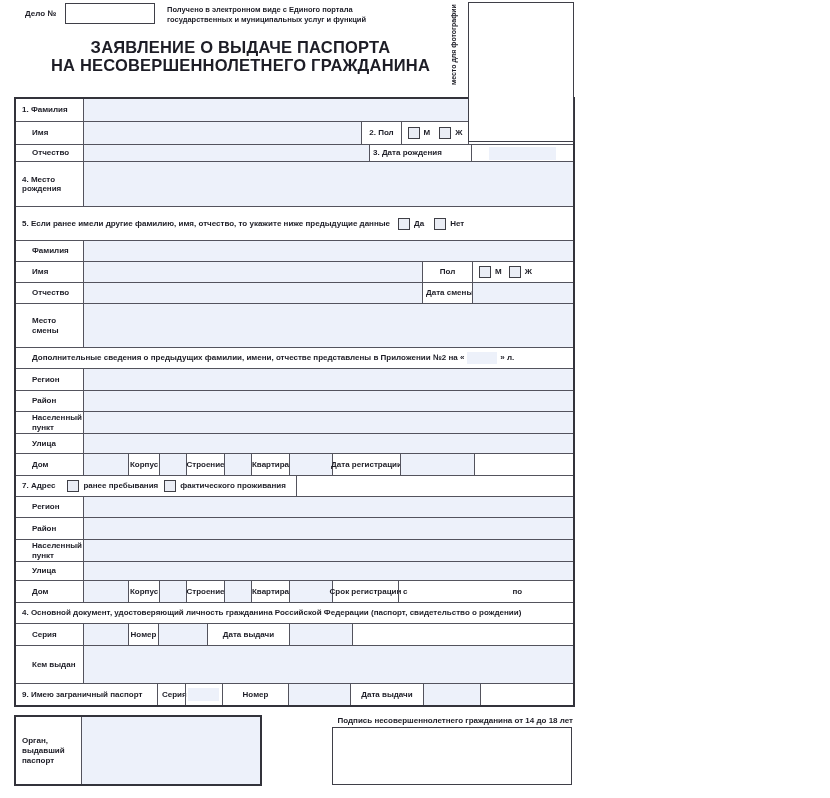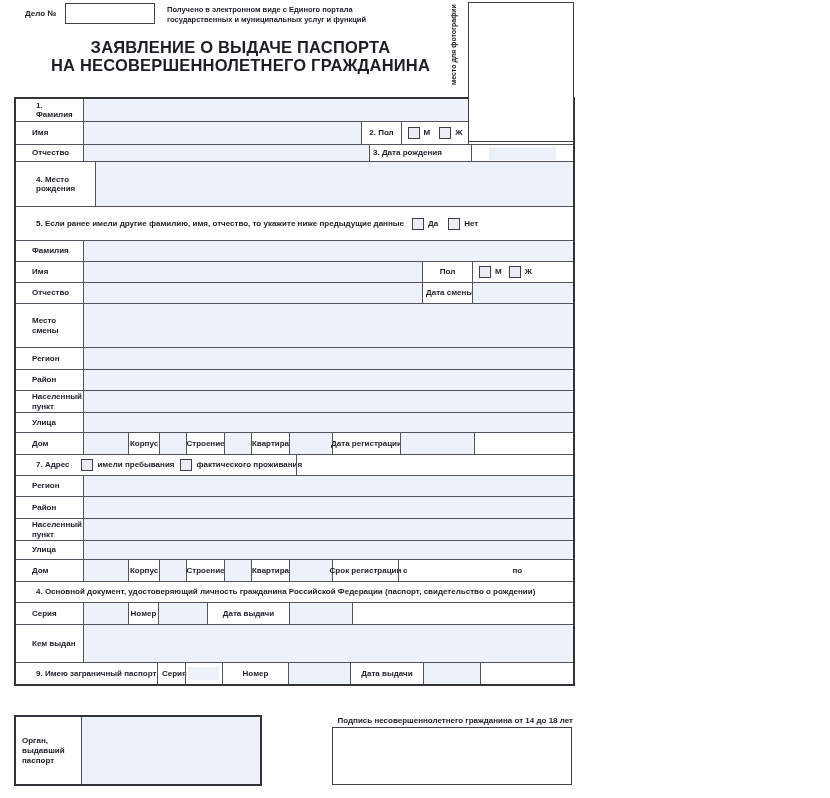--- a/index.html
+++ b/index.html
@@ -17,21 +17,21 @@
   #photo-label { left:450px; top:3px; width:13px; height:82px; font-size:7px; font-weight:600;
                  writing-mode:vertical-rl; transform:rotate(180deg); text-align:left; white-space:nowrap; z-index:7; }
 
   
   #form-table { left:14px; top:97px; width:561px; border:2px solid #33333b; background:#fff; }
   .t-row { display:flex; border-top:1px solid #53535d; align-items:stretch; }
   .t-row:first-child { border-top:none; }
   .c { border-left:1px solid #53535d; display:flex; align-items:center; font-size:8px; font-weight:600;
        line-height:1.15; position:relative; min-width:0; }
   .c:first-child { border-left:none; }
-  .lab { padding-left:20px; padding-right:2px; }
+  .lab { padding-left:6px; padding-right:2px; }
   .sub { padding-left:16px; padding-right:2px; }
   .ctr { justify-content:center; text-align:center; }
   .fill { background:#edf1fa; }
   .fx { flex:1; }
   .nw { white-space:nowrap; }
 
   .cb { width:12px; height:12px; border:1px solid #3f3f46; background:#eaedf5; display:inline-block; flex:none; }
   .cbl { margin-left:4px; }
   .inset { background:#edf1fa; height:13px; }
 
@@ -85,21 +85,21 @@
     <div class="t-row" style="height:17px">
       <div class="c sub" style="width:67px">Отчество</div>
       <div class="c fill" style="width:286px"></div>
       <div class="c nw" style="width:102px;padding-left:3px">3. Дата рождения</div>
       <div class="c fx">
         <div class="inset" style="margin-left:17px;width:67px"></div>
       </div>
     </div>
 
     <div class="t-row" style="height:45px">
-      <div class="c lab" style="width:79px">4. Место рождения</div>
+      <div class="c lab" style="width:67px">4. Место рождения</div>
       <div class="c fill fx"></div>
     </div>
 
     <div class="t-row" style="height:34px">
       <div class="c lab fx nw">
         <span>5. Если ранее имели другие фамилию, имя, отчество, то укажите ниже предыдущие данные</span>
         <span class="cb" style="margin-left:8px"></span>
         <span class="cbl">Да</span>
         <span class="cb" style="margin-left:10px"></span>
         <span class="cbl">Нет</span>
@@ -128,20 +128,27 @@
       <div class="c fill" style="width:339px"></div>
       <div class="c nw" style="width:50px;padding-left:3px">Дата смены</div>
       <div class="c fill fx"></div>
     </div>
 
     <div class="t-row" style="height:44px">
       <div class="c sub" style="width:67px">Место смены</div>
       <div class="c fill fx"></div>
     </div>
 
+    <div class="t-row" style="height:21px">
+      <div class="c sub fx nw">
+        <span>Дополнительные сведения о предыдущих фамилии, имени, отчестве представлены в Приложении №2 на «</span>
+        <span class="inset" style="display:inline-block;width:30px;height:12px;margin:0 3px"></span>
+        <span>» л.</span>
+      </div>
+    </div>
 
 
     <div class="t-row" style="height:22px">
       <div class="c sub" style="width:67px">Регион</div>
       <div class="c fill fx"></div>
     </div>
     <div class="t-row" style="height:21px">
       <div class="c sub" style="width:67px">Район</div>
       <div class="c fill fx"></div>
     </div>
@@ -165,21 +172,21 @@
       <div class="c fill" style="width:43px"></div>
       <div class="c ctr nw" style="width:68px">Дата регистрации</div>
       <div class="c fill" style="width:74px"></div>
       <div class="c fx"></div>
     </div>
 
     <div class="t-row" style="height:21px">
       <div class="c lab nw" style="width:280px">
         <span>7. Адрес</span>
         <span class="cb" style="margin-left:12px"></span>
-        <span class="cbl">имели пребывания</span>
+        <span class="cbl">ранее пребывания</span>
         <span class="cb" style="margin-left:6px"></span>
         <span class="cbl">фактического проживания</span>
       </div>
       <div class="c fx"></div>
     </div>
 
     <div class="t-row" style="height:21px">
       <div class="c sub" style="width:67px">Регион</div>
       <div class="c fill fx"></div>
     </div>

